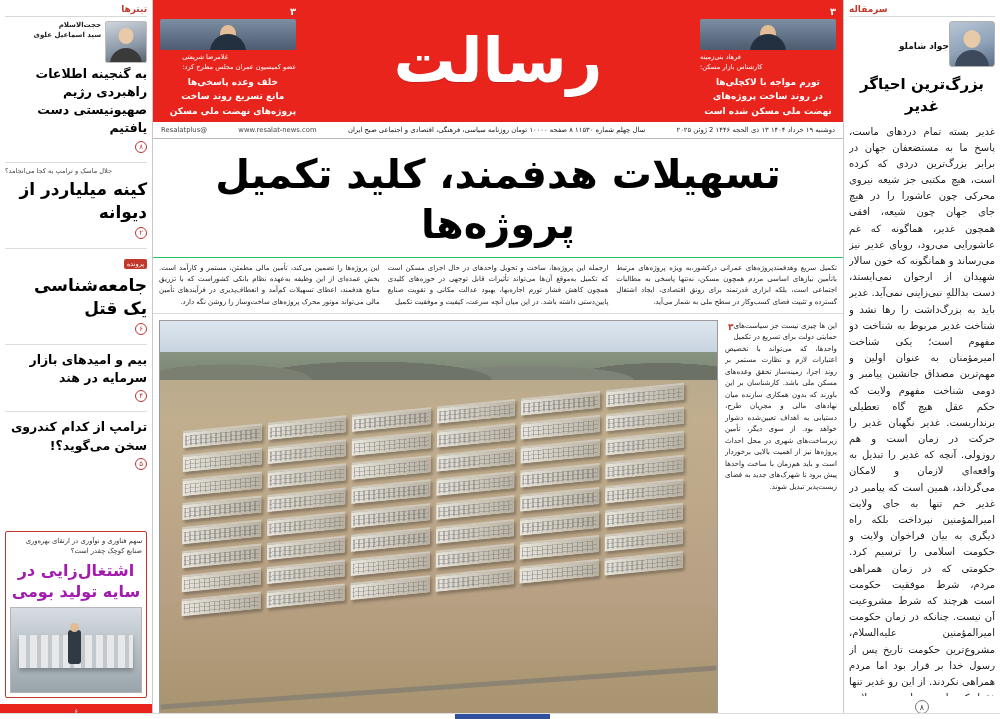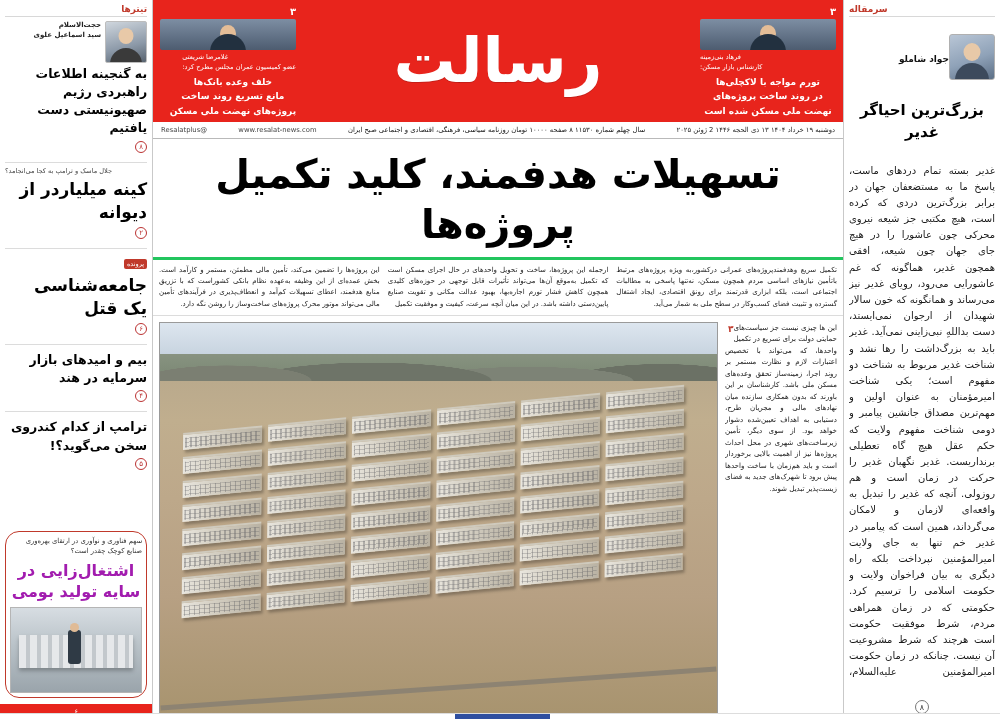--- a/index.html
+++ b/index.html
@@ -17,21 +17,20 @@
     flex-direction: row;
   }
 
   
   .col-right {
     width: 160px;
     border-left: 1px solid #c9c9c9;
     padding: 4px 5px 0 5px;
     display: flex;
     flex-direction: column;
-    gap: 13px;
   }
   .sidehead {
     text-align: left;
     font-size: 9px;
     color: #c0392b;
     font-weight: bold;
     border-bottom: 1px solid #d8d8d8;
     padding-bottom: 2px;
     margin-bottom: 4px;
   }
@@ -133,21 +132,21 @@
   }
   .infobar .mid { color: #111; letter-spacing: .1px; }
   .infobar .site { color: #444; text-align: center; }
   .infobar .handle { color: #444; }
 
   .main-title {
     text-align: center;
     font-size: 40px; font-weight: bold; color: #000;
     padding: 10px 6px 8px 6px;
     line-height: 1.25;
-    border-bottom: 3px solid #22c55e;
+    border-bottom: 1px solid #22c55e;
   }
   .lead-row {
     display: flex; flex-direction: row;
     padding: 5px 6px 5px 6px;
     gap: 8px;
     font-size: 7px; line-height: 1.6; text-align: justify; color: #1a1a1a;
     border-bottom: 1px solid #dcdcdc;
   }
   .lead-col { flex: 1; }
   .center-body {
@@ -251,21 +250,21 @@
     display: flex; align-items: center; justify-content: center;
     margin-top: 3px;
   }
   .divider { border-top: 1px solid #dcdcdc; margin: 4px 0; }
   .tag-new {
     display: inline-block; background: #c0392b; color: #fff;
     font-size: 6.5px; padding: 1px 3px; border-radius: 2px;
     vertical-align: middle;
   }
   .promo {
-    border: 1.5px solid #c0392b; border-radius: 14px;
+    border: 1.5px solid #c0392b; border-radius: 2px;
     padding: 4px; margin-top: auto; margin-bottom: 6px;
   }
   .promo-q { font-size: 6.8px; color: #333; line-height: 1.55; text-align: right; }
   .promo-t {
     font-size: 16px; font-weight: bold; color: #a21caf; line-height: 1.35;
     text-align: center; margin: 3px 0 4px 0;
   }
   .promo-img {
     height: 86px; width: 100%;
     background: linear-gradient(180deg,#d7dde2 0%, #b9c2c8 45%, #9aa4ab 100%);
@@ -331,21 +330,21 @@
 
       <div class="mh-logo">
         <span class="logo-word">رسالت</span>
       </div>
 
       <div class="mh-side left">
         <div class="mh-num">۳</div>
         <div class="mh-photo"></div>
         <div class="mh-kicker" style="white-space:pre-line">غلامرضا شریعتی
 عضو کمیسیون عمران مجلس مطرح کرد:</div>
-        <div class="mh-headline" style="white-space:pre-line">خلف وعده بانک‌ها
+        <div class="mh-headline" style="white-space:pre-line">خلف وعده پاسخی‌ها
 مانع تسریع روند ساخت
 پروژه‌های نهضت ملی مسکن</div>
       </div>
     </div>
 
     <div class="infobar">
       <span>دوشنبه ۱۹ خرداد ۱۴۰۴  ۱۳ ذی الحجه ۱۴۴۶  2 ژوئن ۲۰۲۵</span>
       <span class="mid">سال چهلم  شماره ۱۱۵۳۰  ۸ صفحه  ۱۰۰۰۰ تومان  روزنامه سیاسی، فرهنگی، اقتصادی و اجتماعی صبح ایران</span>
       <span class="site">www.resalat-news.com</span>
       <span class="handle">@Resalatplus</span>

